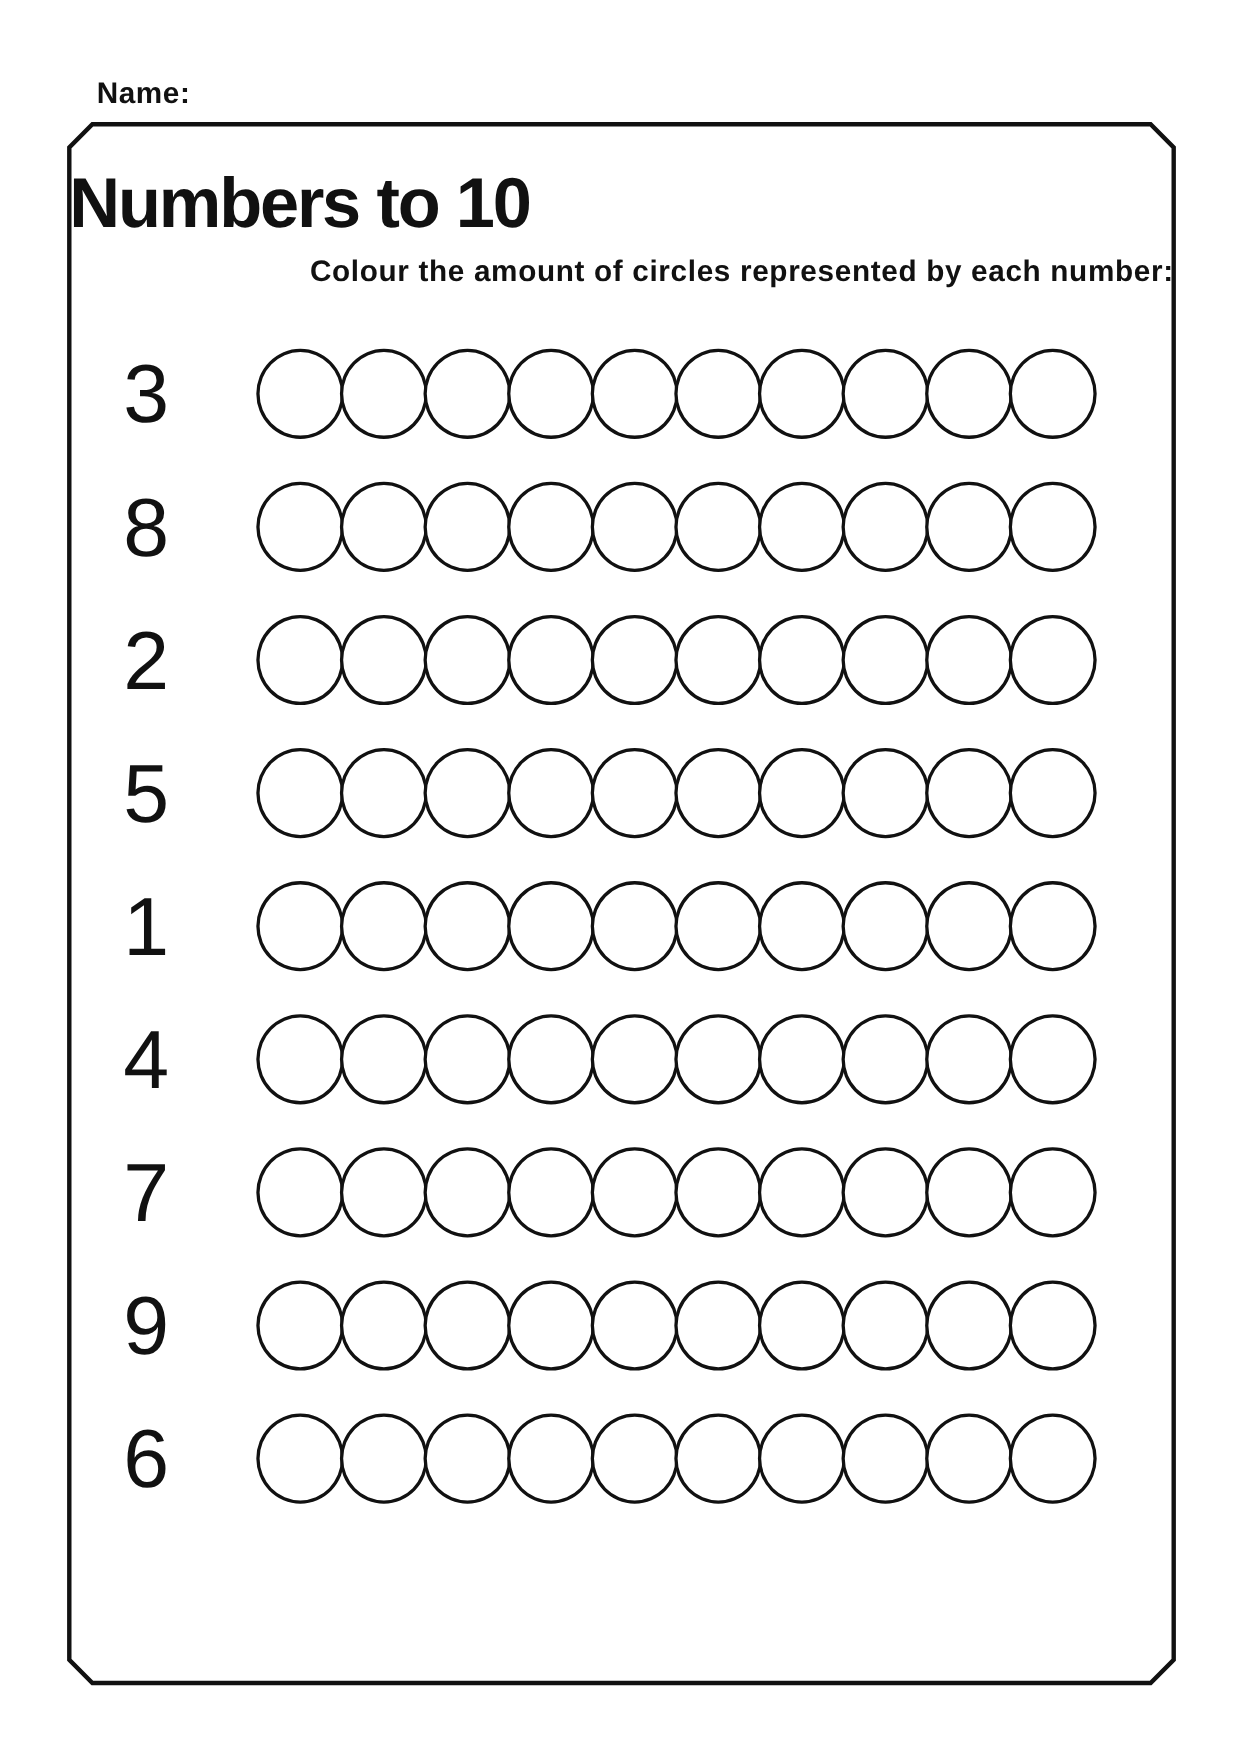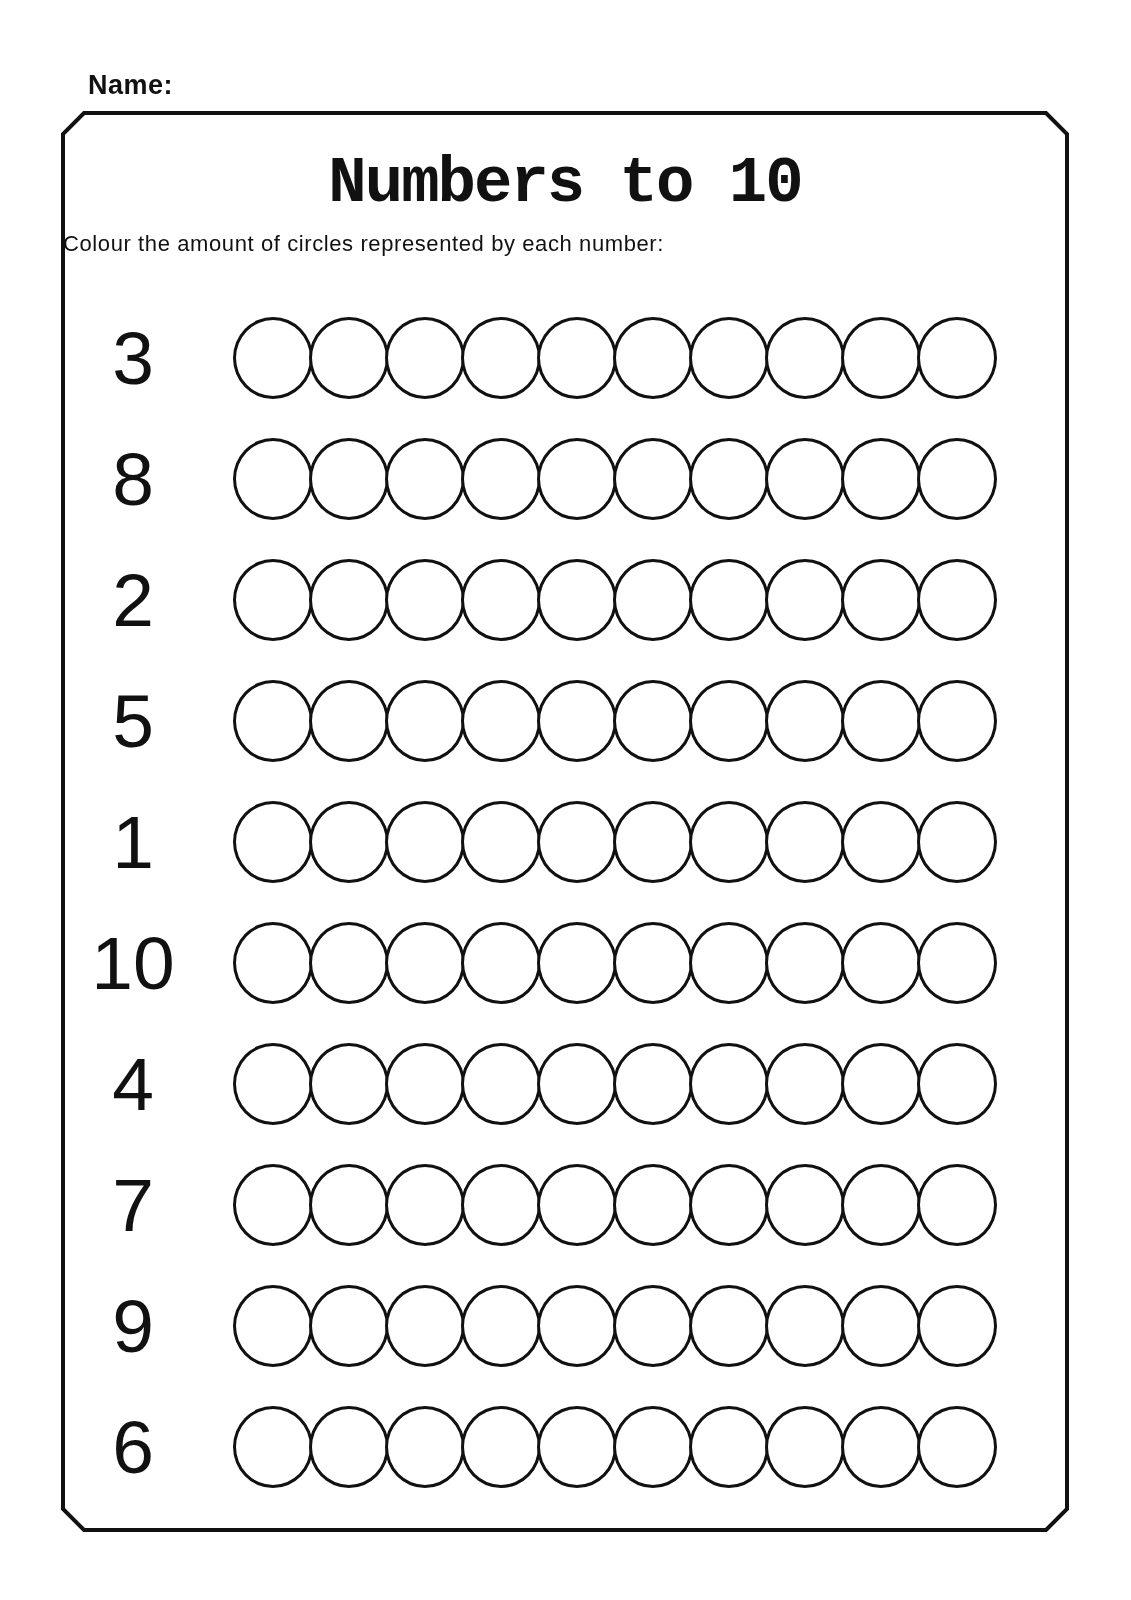--- a/index.html
+++ b/index.html
@@ -39,34 +39,34 @@
   }
   .content {
     position: absolute;
     left: 63px;
     top: 113px;
     width: 1004px;
     height: 1417px;
   }
   .title {
     margin: 36px 0 0 0;
-    text-align: center;
-    font-family: Liberation Mono, monospace;
+    text-align: left;
+    font-family: Liberation Sans, sans-serif;
     font-weight: 800;
     font-size: 64px;
     line-height: 1.1;
     letter-spacing: -2px;
     color: var(--ink);
   }
   .instructions {
     margin: 12px 0 0 0;
-    text-align: left;
-    font-size: 22px;
+    text-align: right;
+    font-size: 27px;
     letter-spacing: 0.6px;
-    font-weight: 400;
+    font-weight: 700;
     color: var(--ink);
   }
   .rows {
     position: absolute;
     left: 0;
     top: 204px;
     width: 1004px;
   }
   .row {
     display: flex;
@@ -189,35 +189,20 @@
             <div class="circle"></div>
             <div class="circle"></div>
             <div class="circle"></div>
             <div class="circle"></div>
             <div class="circle"></div>
             <div class="circle"></div>
             <div class="circle"></div>
           </div>
   </div>
 
-  <div class="row">
-    <div class="row-number">10</div>
-    <div class="circles">
-            <div class="circle"></div>
-            <div class="circle"></div>
-            <div class="circle"></div>
-            <div class="circle"></div>
-            <div class="circle"></div>
-            <div class="circle"></div>
-            <div class="circle"></div>
-            <div class="circle"></div>
-            <div class="circle"></div>
-            <div class="circle"></div>
-          </div>
-  </div>
 
   <div class="row">
     <div class="row-number">4</div>
     <div class="circles">
             <div class="circle"></div>
             <div class="circle"></div>
             <div class="circle"></div>
             <div class="circle"></div>
             <div class="circle"></div>
             <div class="circle"></div>

